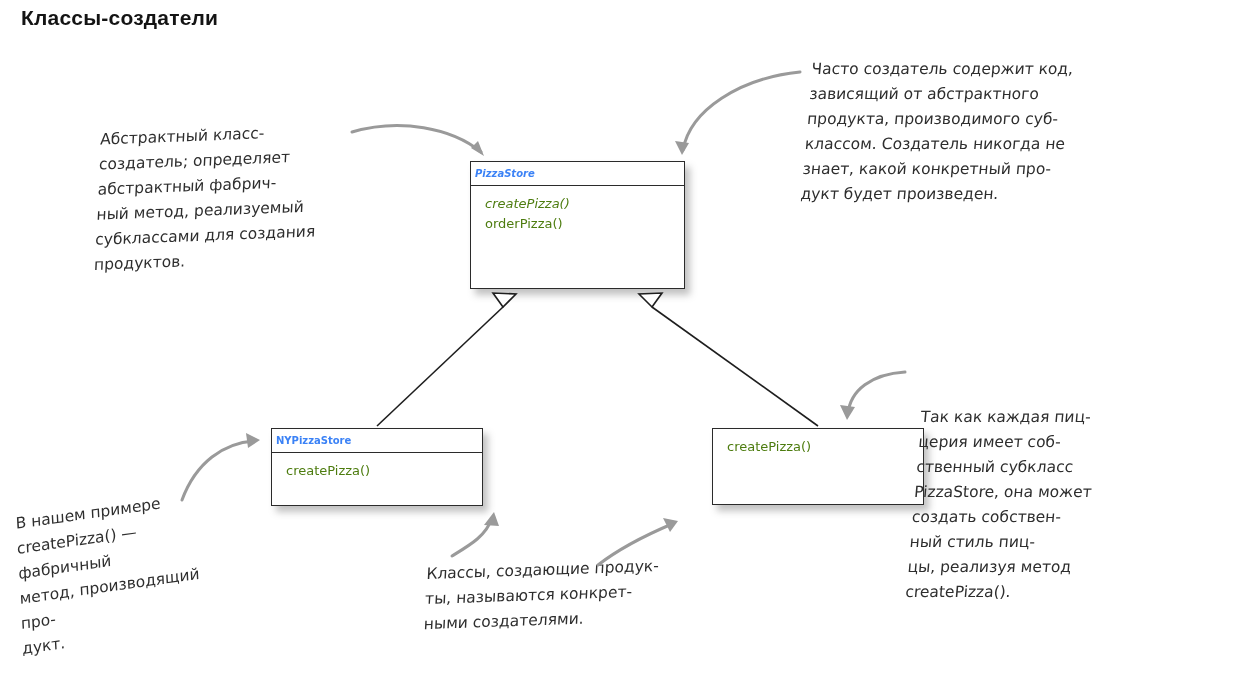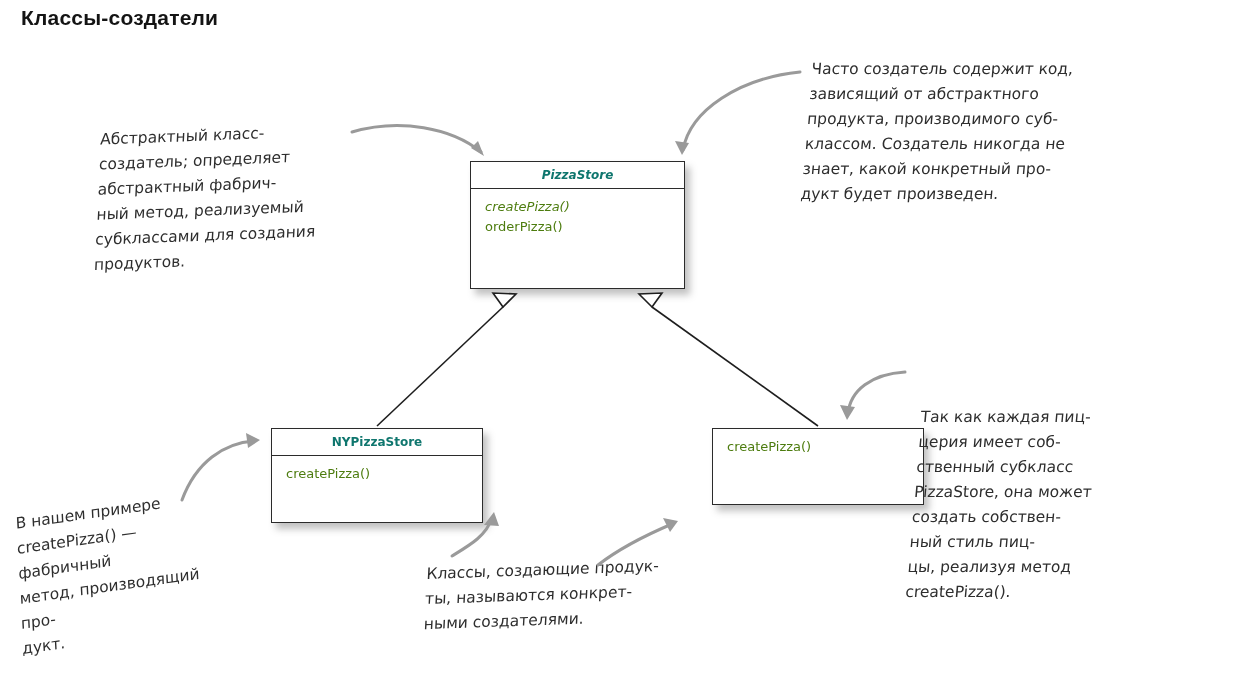--- a/index.html
+++ b/index.html
@@ -32,28 +32,27 @@
 
   
   .uml-box {
     position: absolute;
     background: #ffffff;
     border: 1.6px solid #2b2b2b;
     box-sizing: border-box;
     box-shadow: 5px 6px 7px rgba(120,120,120,0.45);
   }
   .uml-title {
-    text-align: center;
     font-family: "DejaVu Sans", sans-serif;
     font-weight: bold;
     font-style: italic;
-    font-size: 12px;
+    font-size: 10px;
     padding: 6px 4px 6px 4px;
     border-bottom: 1.6px solid #2b2b2b;
-    color: #0f766e;
+    color: #3b82f6;
     white-space: nowrap;
   }
   .uml-title.plain {
     font-style: normal;
   }
   .uml-methods {
     padding: 8px 0 8px 14px;
   }
   .uml-method {
     font-family: "DejaVu Sans", sans-serif;
@@ -69,21 +68,21 @@
   #box-pizzastore {
     left: 470px;
     top: 161px;
     width: 215px;
     height: 128px;
   }
   #box-nypizzastore {
     left: 271px;
     top: 428px;
     width: 212px;
-    height: 95px;
+    height: 78px;
   }
   #box-chicagopizzastore {
     left: 712px;
     top: 428px;
     width: 212px;
     height: 77px;
   }
 
   
   .note {

